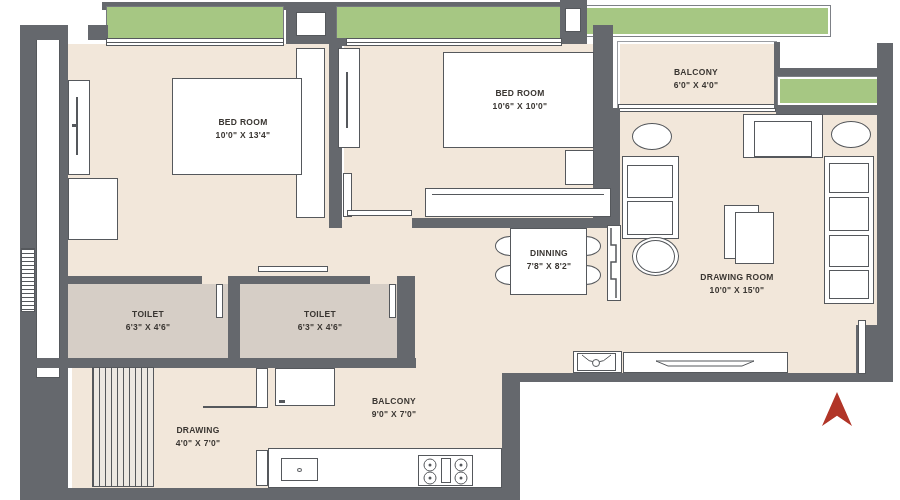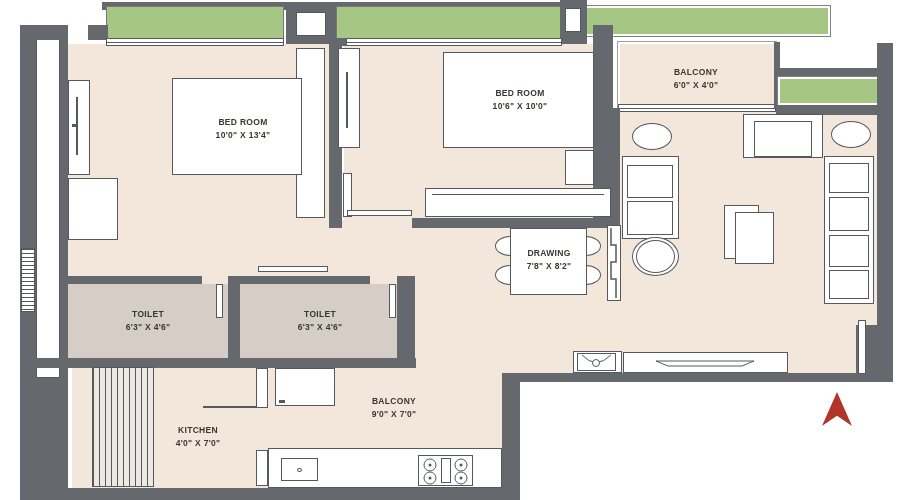--- a/index.html
+++ b/index.html
@@ -181,34 +181,38 @@
     <span>10'0" X 13'4"</span>
   </div>
   <div class="label" style="left:520px;top:100px">
     <span>BED ROOM</span>
     <span>10'6" X 10'0"</span>
   </div>
   <div class="label" style="left:696px;top:79px">
     <span>BALCONY</span>
     <span>6'0" X 4'0"</span>
   </div>
+  <div class="label" style="left:737px;top:284px">
+    <span>DRAWING ROOM</span>
+    <span>10'0" X 15'0"</span>
+  </div>
   <div class="label" style="left:549px;top:260px">
-    <span>DRAWING</span>
+    <span>DINNING</span>
     <span>7'8" X 8'2"</span>
   </div>
   <div class="label" style="left:148px;top:321px">
     <span>TOILET</span>
     <span>6'3" X 4'6"</span>
   </div>
   <div class="label" style="left:320px;top:321px">
     <span>TOILET</span>
     <span>6'3" X 4'6"</span>
   </div>
   <div class="label" style="left:394px;top:408px">
     <span>BALCONY</span>
     <span>9'0" X 7'0"</span>
   </div>
   <div class="label" style="left:198px;top:437px">
-    <span>KITCHEN</span>
+    <span>DRAWING</span>
     <span>4'0" X 7'0"</span>
   </div>
 
 </div>
 
 </body></html>

